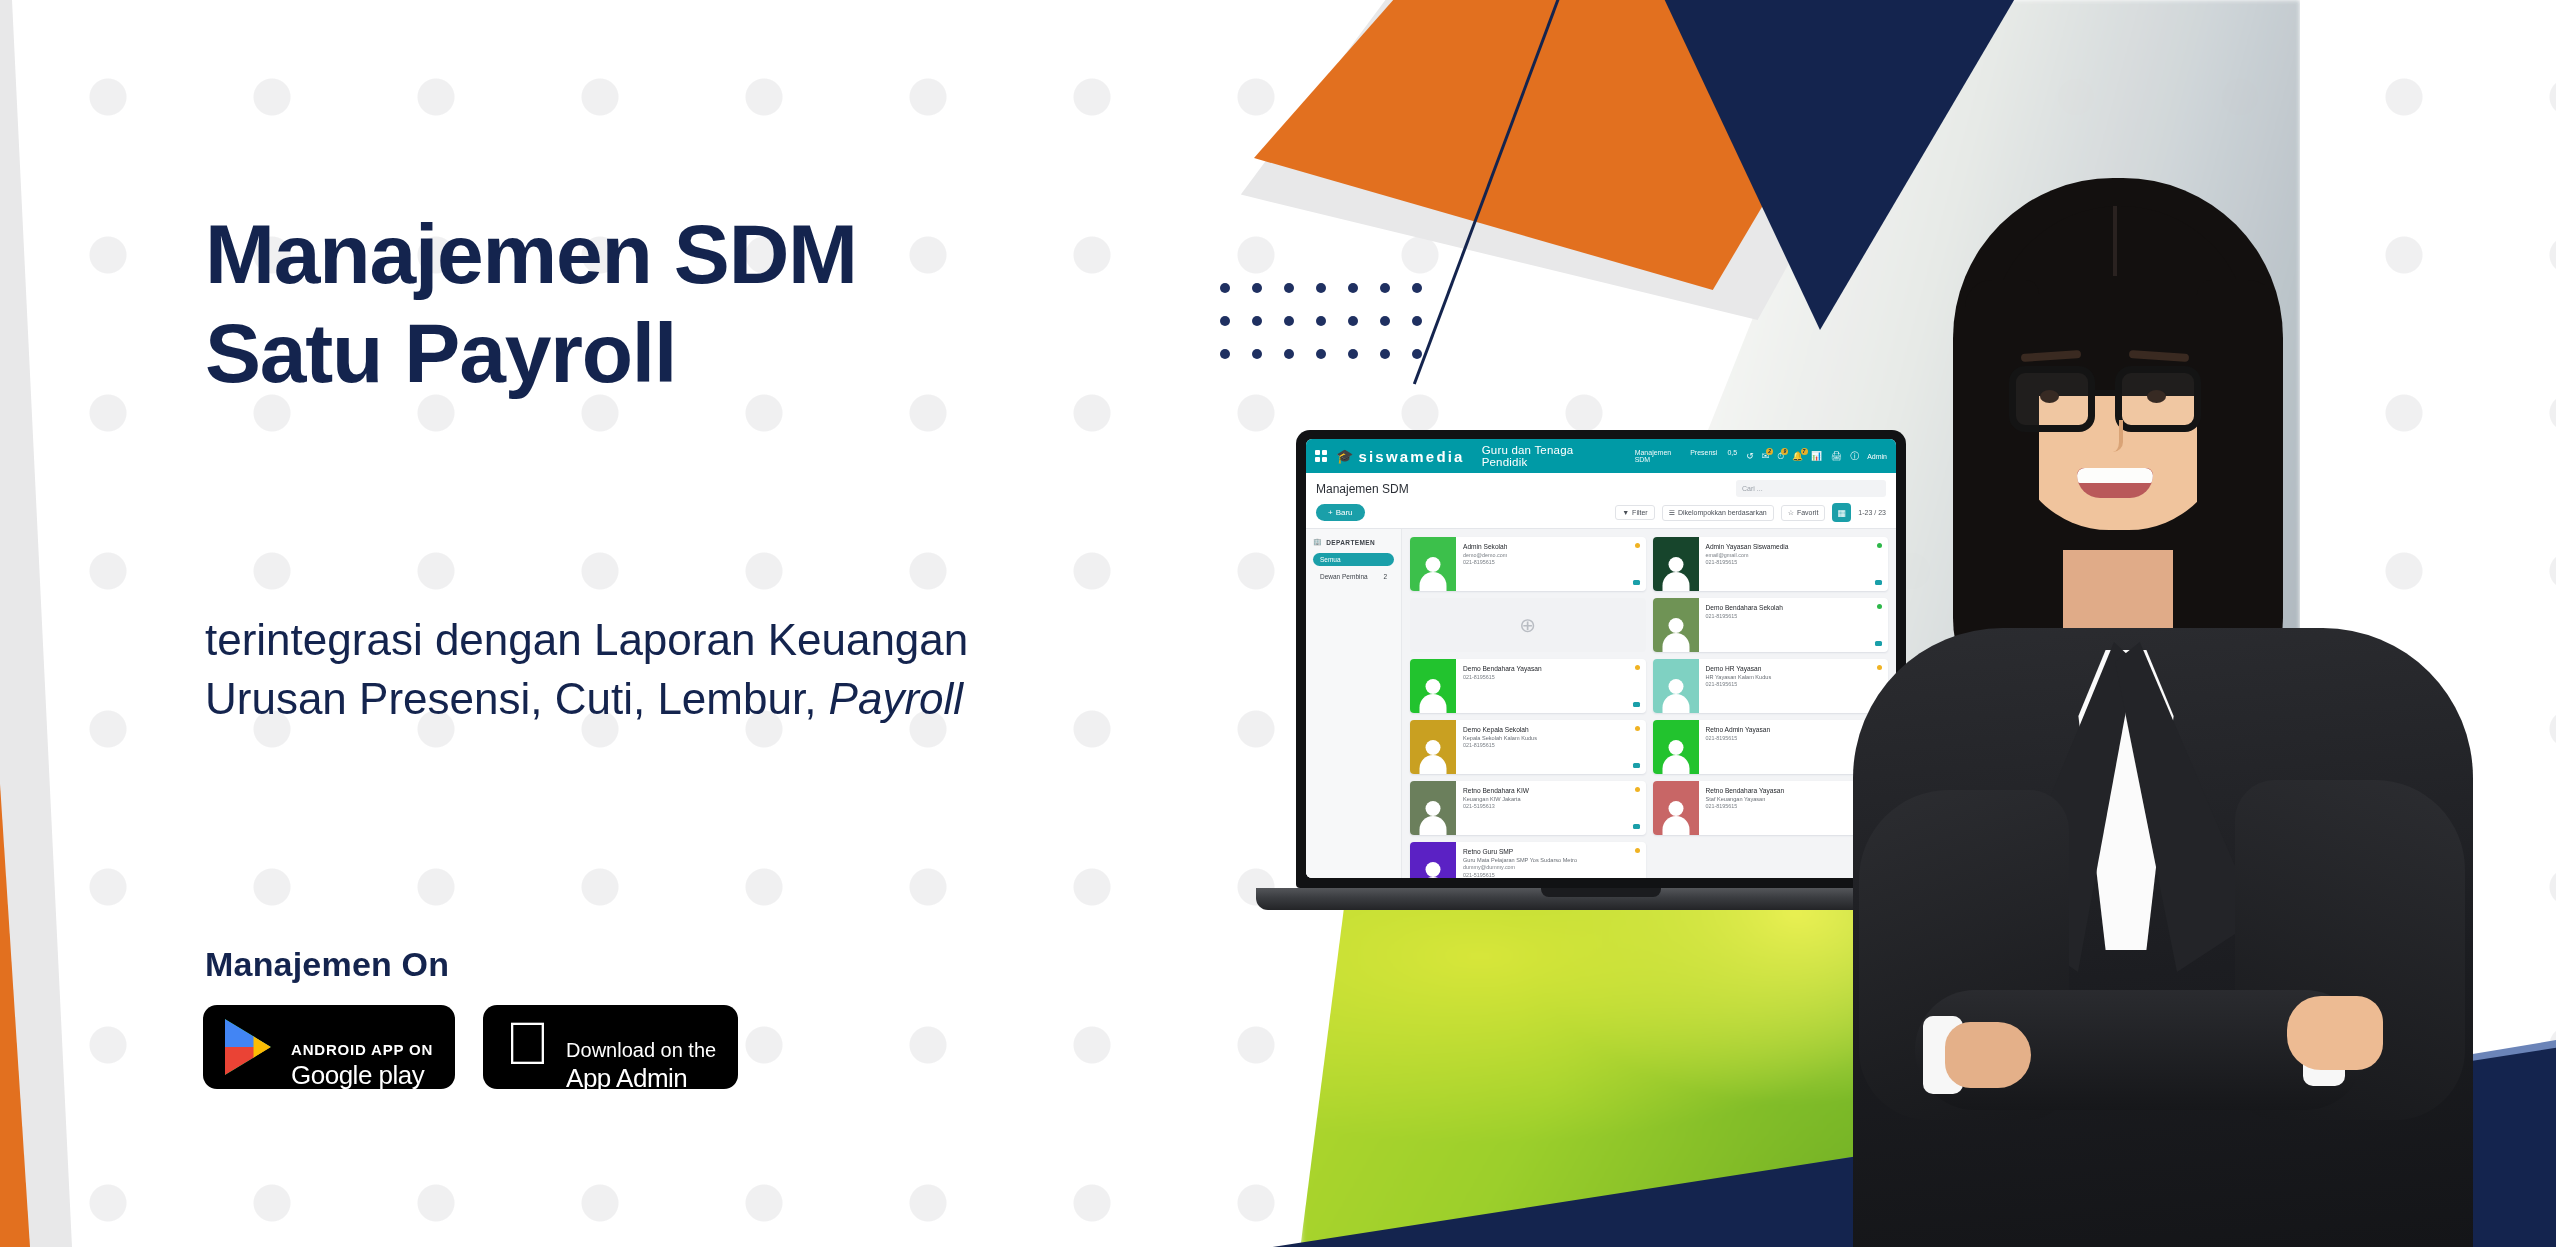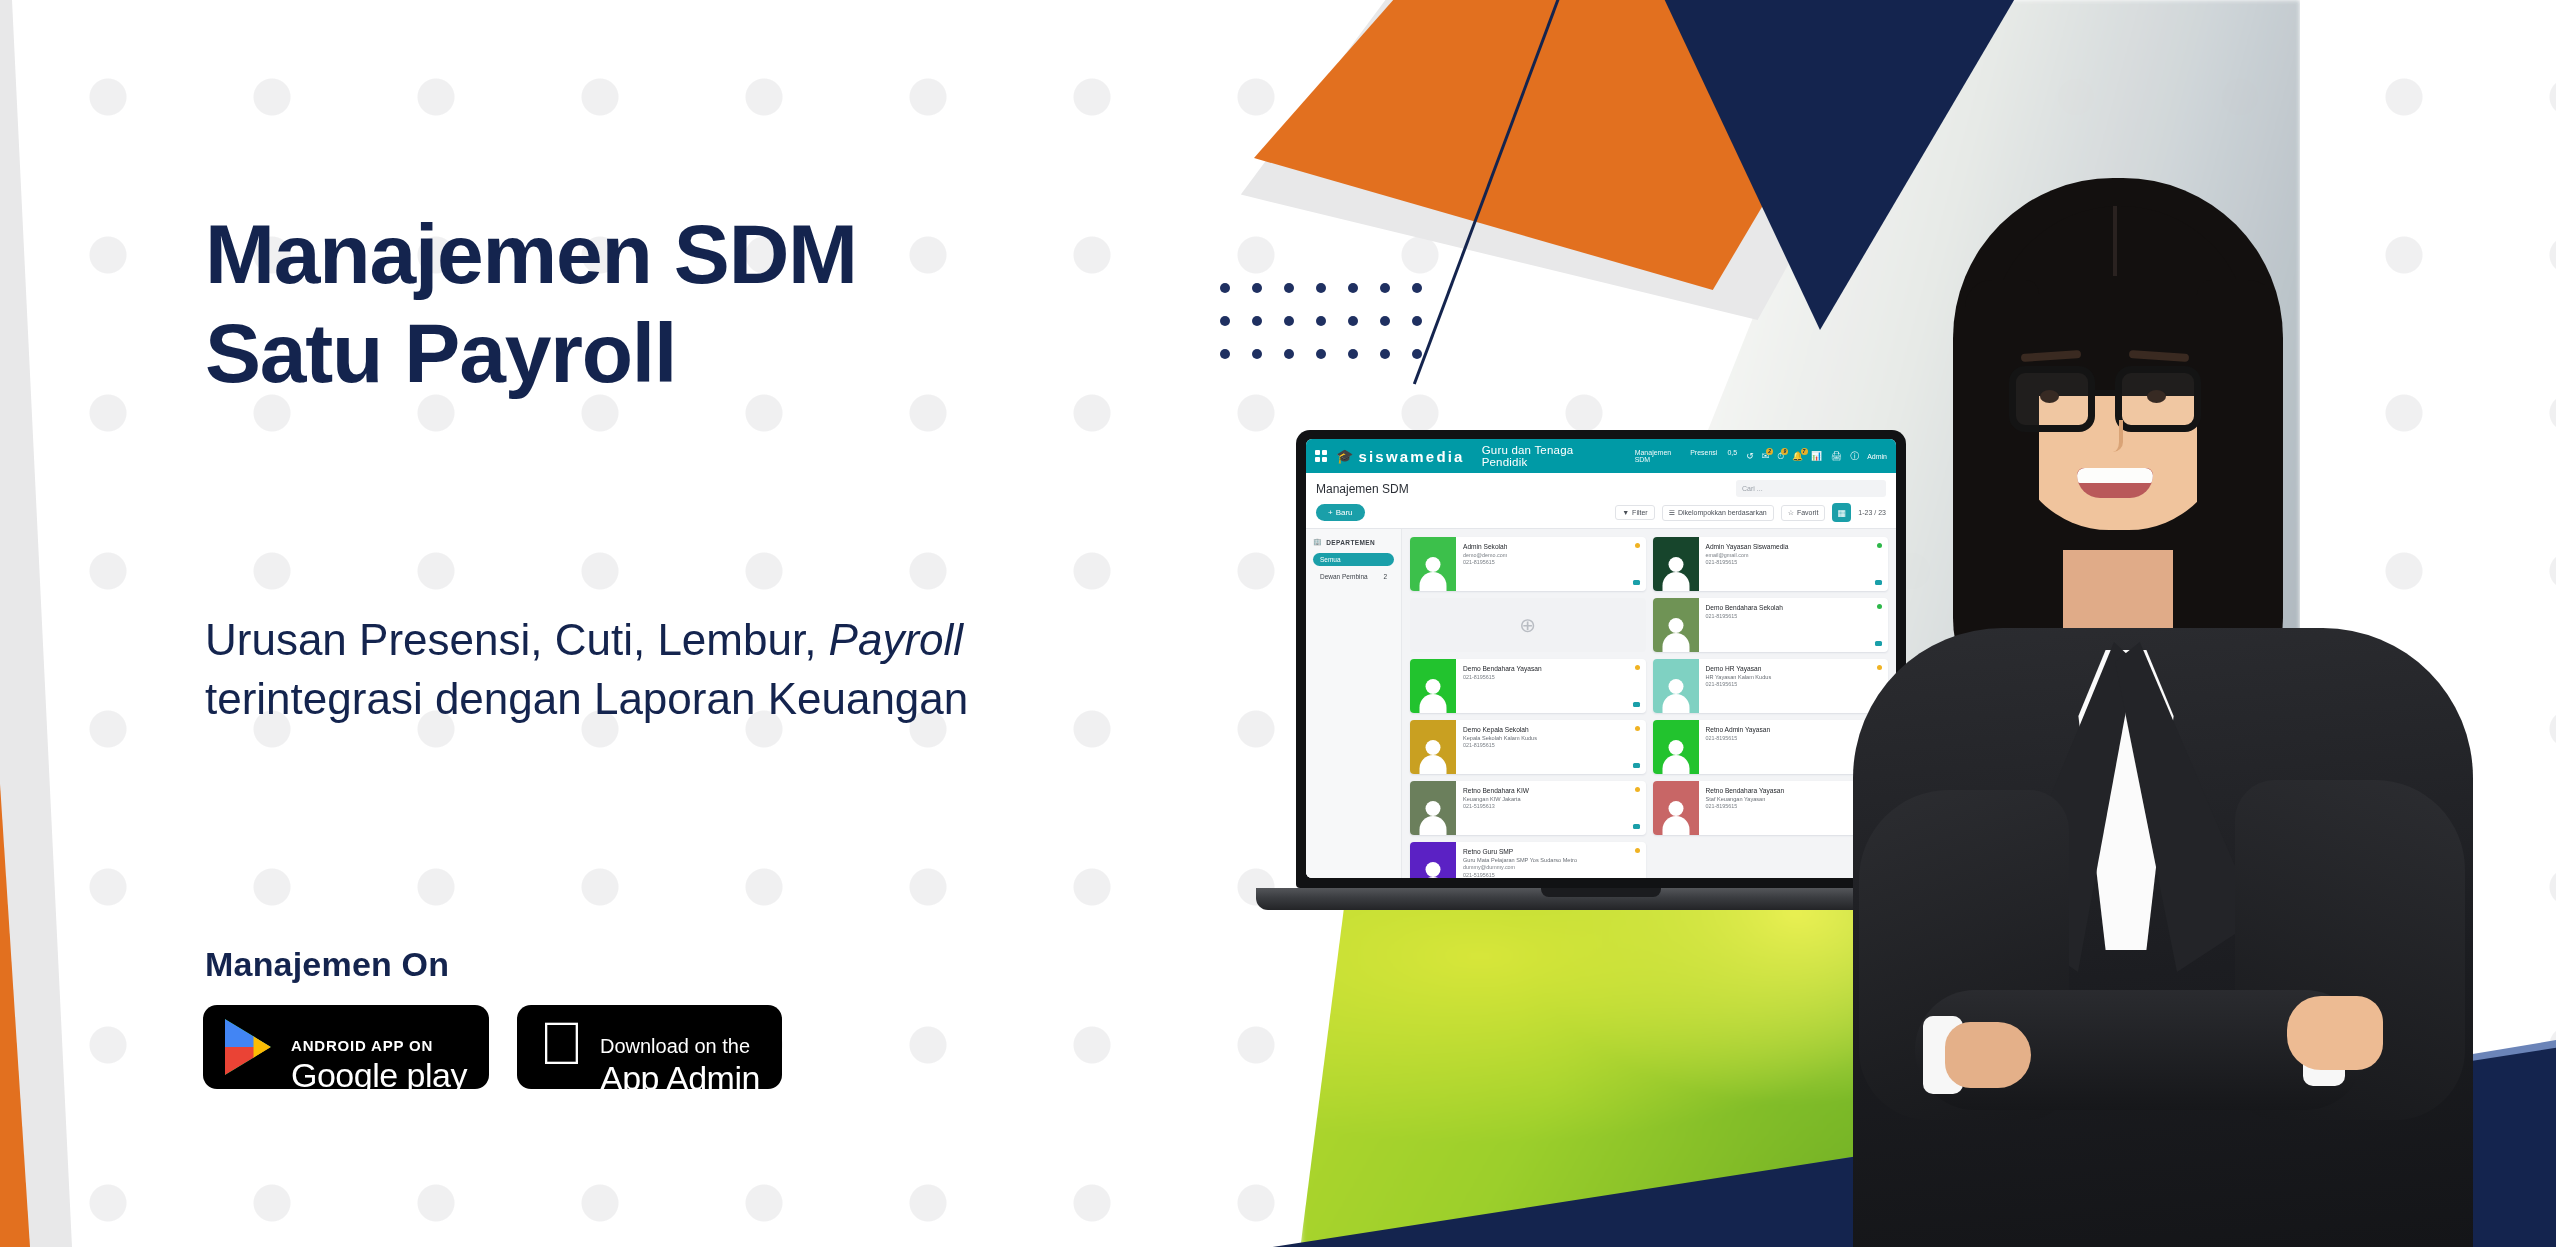--- a/index.html
+++ b/index.html
@@ -143,21 +143,21 @@
   .gp-icon span {
     position: absolute; left: 0; top: 0; width: 0; height: 0;
   }
   .gp-a { border-top: 28px solid transparent; border-bottom: 28px solid transparent; border-left: 46px solid #34a853; }
   .gp-b { border-top: 28px solid transparent; border-bottom: 28px solid transparent; border-left: 46px solid #4285f4; clip-path: polygon(0 0,100% 50%,0 50%); }
   .gp-c { border-top: 28px solid transparent; border-bottom: 28px solid transparent; border-left: 46px solid #ea4335; clip-path: polygon(0 50%,100% 50%,0 100%); }
   .gp-d { border-top: 28px solid transparent; border-bottom: 28px solid transparent; border-left: 46px solid #fbbc04; clip-path: polygon(62% 30%,100% 50%,62% 70%); }
 
   .badge-text { color: #ffffff; line-height: 1; margin-top: 36px; }
   .badge-top { font-size: 15px; font-weight: 700; letter-spacing: .8px; display:block; margin-bottom: 5px; }
-  .badge-big { font-size: 34px; font-weight: 400; display: block; letter-spacing: -.5px; }
+  .badge-big { font-size: 26px; font-weight: 400; display: block; letter-spacing: -.5px; }
   .apple-glyph { color: #fff; font-size: 60px; line-height: 1; margin-right: 16px; margin-top: -6px; }
   .badge-top-app { font-size: 20px; font-weight: 400; letter-spacing: 0; }
 
   
   .dot-grid {
     left: 1220px; top: 283px;
     display: grid;
     grid-template-columns: repeat(7, 32px);
     grid-template-rows: repeat(3, 33px);
     z-index: 6;
@@ -446,22 +446,22 @@
     <i></i>
       <i></i>
       <i></i>
       <i></i>
       <i></i>
       <i></i>
       <i></i>
   </div>
 
   <div class="content subtitle">
+    <div>terintegrasi dengan Laporan Keuangan</div>
     <div><span>Urusan Presensi, Cuti, Lembur, </span><span class="em">Payroll</span></div>
-    <div>terintegrasi dengan Laporan Keuangan</div>
   </div>
 
   <div class="content available-label">Manajemen On</div>
 
   <div class="content badges">
     <a class="badge">
       <span class="gp-icon">
         <span class="gp-a"></span>
           <span class="gp-b"></span>
           <span class="gp-c"></span>

